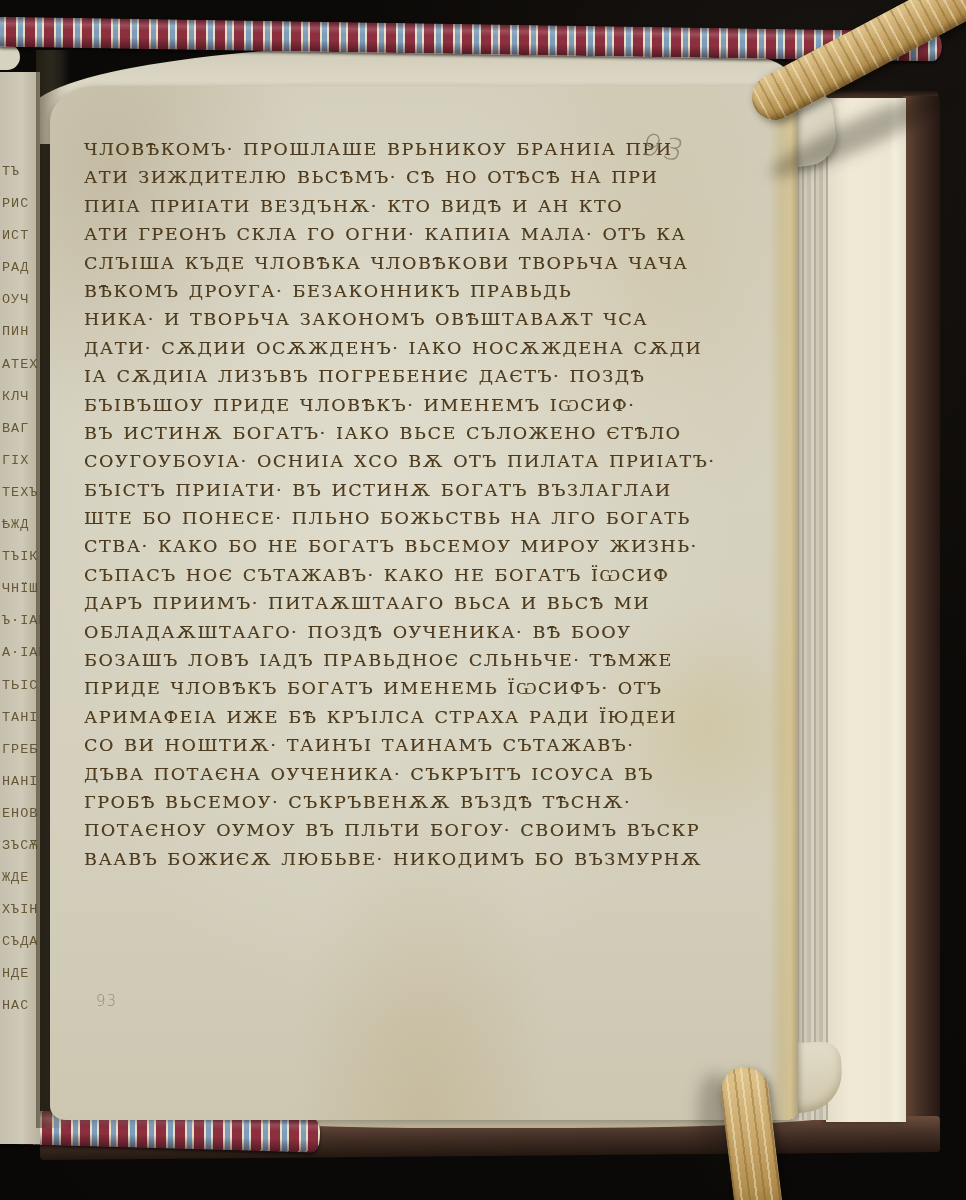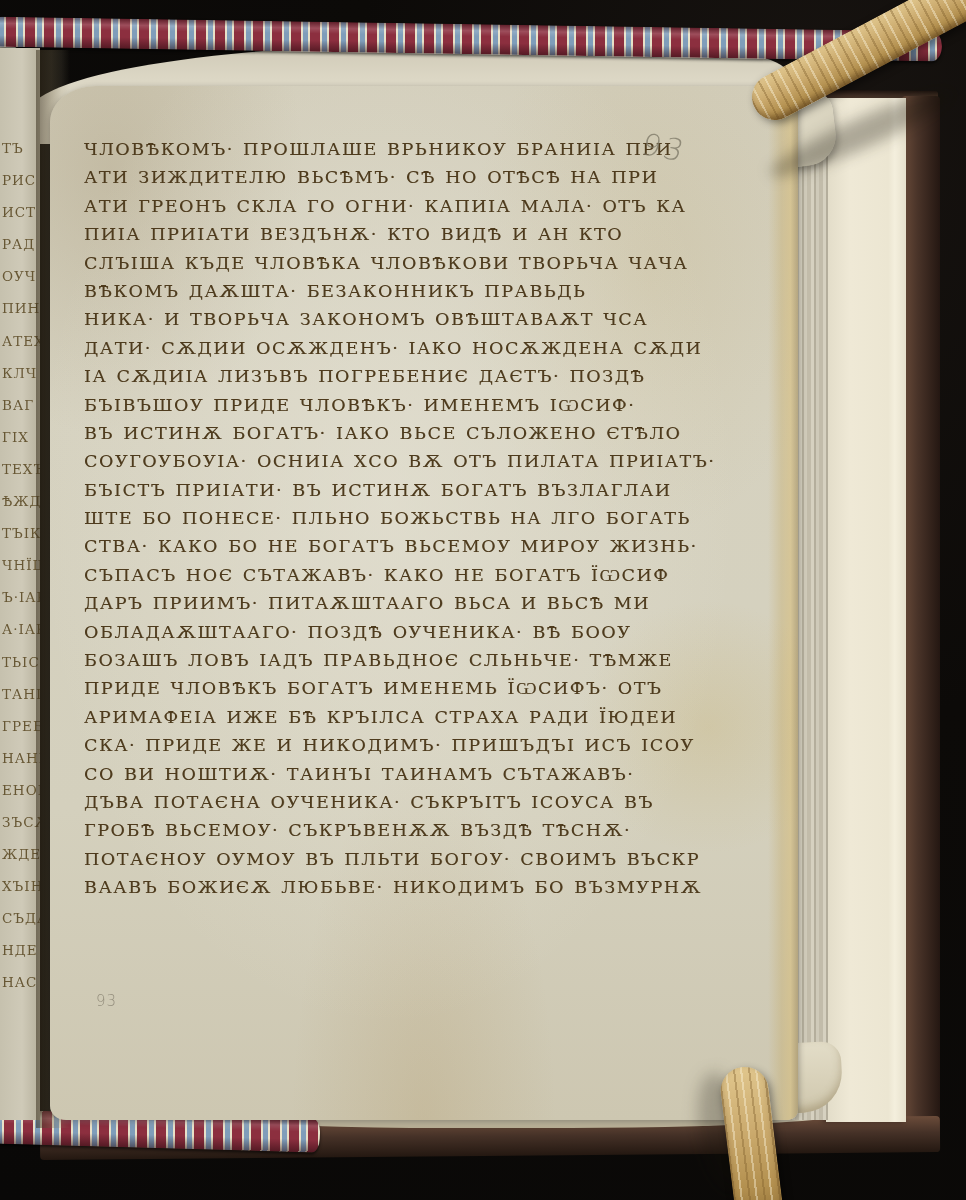--- a/index.html
+++ b/index.html
@@ -73,22 +73,23 @@
       repeating-linear-gradient(90deg,#b4ae9c 0 2px,#cfcab9 2px 5px,#c2bcaa 5px 9px,#d6d1c0 9px 12px);
   }
   .page-corner-bent{
     position:absolute;left:740px;top:96px;width:95px;height:72px;
     background:linear-gradient(135deg,#e6e1cd,#d3cdb8);
     border-radius:10px 18px 30px 8px;transform:rotate(-7deg);
     box-shadow:2px 3px 6px rgba(0,0,0,.25);
   }
   
   .facing-strip{
-    position:absolute;left:0;top:48px;width:40px;height:1072px;overflow:hidden;
+    position:absolute;left:0;top:72px;width:40px;height:1072px;overflow:hidden;
     background:linear-gradient(90deg,#c6c1ae 0%,#cfcab8 55%,#b6b09c 100%);
+    font-family:Liberation Mono, monospace;
   }
   .edge-frag{
     height:32.1px;line-height:32.1px;white-space:nowrap;
     font-size:13.5px;letter-spacing:1px;color:#57451f;opacity:.85;
     padding-left:2px;
   }
   .gutter{
     position:absolute;left:36px;top:50px;width:34px;height:1078px;
     background:linear-gradient(90deg,rgba(55,45,28,.55) 0%,rgba(110,98,72,.35) 45%,rgba(150,140,110,.15) 75%,rgba(0,0,0,0) 100%);
   }
@@ -209,40 +210,39 @@
       <div class="edge-frag">НДЕ</div>
       <div class="edge-frag">НАС</div>
     </div>
   <div class="gutter"></div>
 
   <div class="main-page">
     <div class="fore-edge"></div>
     <div class="text-block">
         <div class="ms-line">ЧЛОВѢКОМЪ· ПРОШЛАШЕ ВРЬНИКОУ БРАНИІА ПРИ</div>
         <div class="ms-line">АТИ ЗИЖДИТЕЛЮ ВЬСѢМЪ· СѢ НО ОТѢСѢ НА ПРИ</div>
+        <div class="ms-line">ПИІА ПРИІАТИ ВЕЗДЪНѪ· КТО ВИДѢ И АН КТО</div>
         <div class="ms-line">АТИ ГРЕОНЪ СКЛА ГО ОГНИ· КАПИІА МАЛА· ОТЪ КА</div>
-        <div class="ms-line">ПИІА ПРИІАТИ ВЕЗДЪНѪ· КТО ВИДѢ И АН КТО</div>
         <div class="ms-line">СЛЪІША КЪДЕ ЧЛОВѢКА ЧЛОВѢКОВИ ТВОРЬЧА ЧАЧА</div>
-        <div class="ms-line">ВѢКОМЪ ДАѪШТА· БЕЗАКОННИКЪ ПРАВЬДЬ</div>
+        <div class="ms-line">ВѢКОМЪ ДРОУГА· БЕЗАКОННИКЪ ПРАВЬДЬ</div>
         <div class="ms-line">НИКА· И ТВОРЬЧА ЗАКОНОМЪ ОВѢШТАВАѪТ ЧСА</div>
         <div class="ms-line">ДАТИ· СѪДИИ ОСѪЖДЕНЪ· ІАКО НОСѪЖДЕНА СѪДИ</div>
         <div class="ms-line">ІА СѪДИІА ЛИЗЪВЪ ПОГРЕБЕНИЄ ДАЄТЪ· ПОЗДѢ</div>
         <div class="ms-line">БЪІВЪШОУ ПРИДЕ ЧЛОВѢКЪ· ИМЕНЕМЪ ІѠСИФ·</div>
         <div class="ms-line">ВЪ ИСТИНѪ БОГАТЪ· ІАКО ВЬСЕ СЪЛОЖЕНО ЄТѢЛО</div>
         <div class="ms-line">СОУГОУБОУІА· ОСНИІА ХСО ВѪ ОТЪ ПИЛАТА ПРИІАТЪ·</div>
         <div class="ms-line">БЪІСТЪ ПРИІАТИ· ВЪ ИСТИНѪ БОГАТЪ ВЪЗЛАГЛАИ</div>
         <div class="ms-line">ШТЕ БО ПОНЕСЕ· ПЛЬНО БОЖЬСТВЬ НА ЛГО БОГАТЬ</div>
         <div class="ms-line">СТВА· КАКО БО НЕ БОГАТЪ ВЬСЕМОУ МИРОУ ЖИЗНЬ·</div>
         <div class="ms-line">СЪПАСЪ НОЄ СЪТАЖАВЪ· КАКО НЕ БОГАТЪ ЇѠСИФ</div>
         <div class="ms-line">ДАРЪ ПРИИМЪ· ПИТАѪШТААГО ВЬСА И ВЬСѢ МИ</div>
         <div class="ms-line">ОБЛАДАѪШТААГО· ПОЗДѢ ОУЧЕНИКА· ВѢ БООУ</div>
         <div class="ms-line">БОЗАШЪ ЛОВЪ ІАДЪ ПРАВЬДНОЄ СЛЬНЬЧЕ· ТѢМЖЕ</div>
         <div class="ms-line">ПРИДЕ ЧЛОВѢКЪ БОГАТЪ ИМЕНЕМЬ ЇѠСИФЪ· ОТЪ</div>
         <div class="ms-line">АРИМАФЕІА ИЖЕ БѢ КРЪІЛСА СТРАХА РАДИ ЇЮДЕИ</div>
-        <div class="ms-line">СКА· ПРИДЕ ЖЕ И НИКОДИМЪ· ПРИШЪДЪІ ИСЪ ІСОУ</div>
         <div class="ms-line">СО ВИ НОШТИѪ· ТАИНЪІ ТАИНАМЪ СЪТАЖАВЪ·</div>
         <div class="ms-line">ДЪВА ПОТАЄНА ОУЧЕНИКА· СЪКРЪІТЪ ІСОУСА ВЪ</div>
         <div class="ms-line">ГРОБѢ ВЬСЕМОУ· СЪКРЪВЕНѪѪ ВЪЗДѢ ТѢСНѪ·</div>
         <div class="ms-line">ПОТАЄНОУ ОУМОУ ВЪ ПЛЬТИ БОГОУ· СВОИМЪ ВЪСКР</div>
         <div class="ms-line">ВААВЪ БОЖИЄѪ ЛЮБЬВЕ· НИКОДИМЪ БО ВЪЗМУРНѪ</div>
       </div>
     <div class="pencil-top">93</div>
     <div class="pencil-bottom">93</div>
   </div>
 

